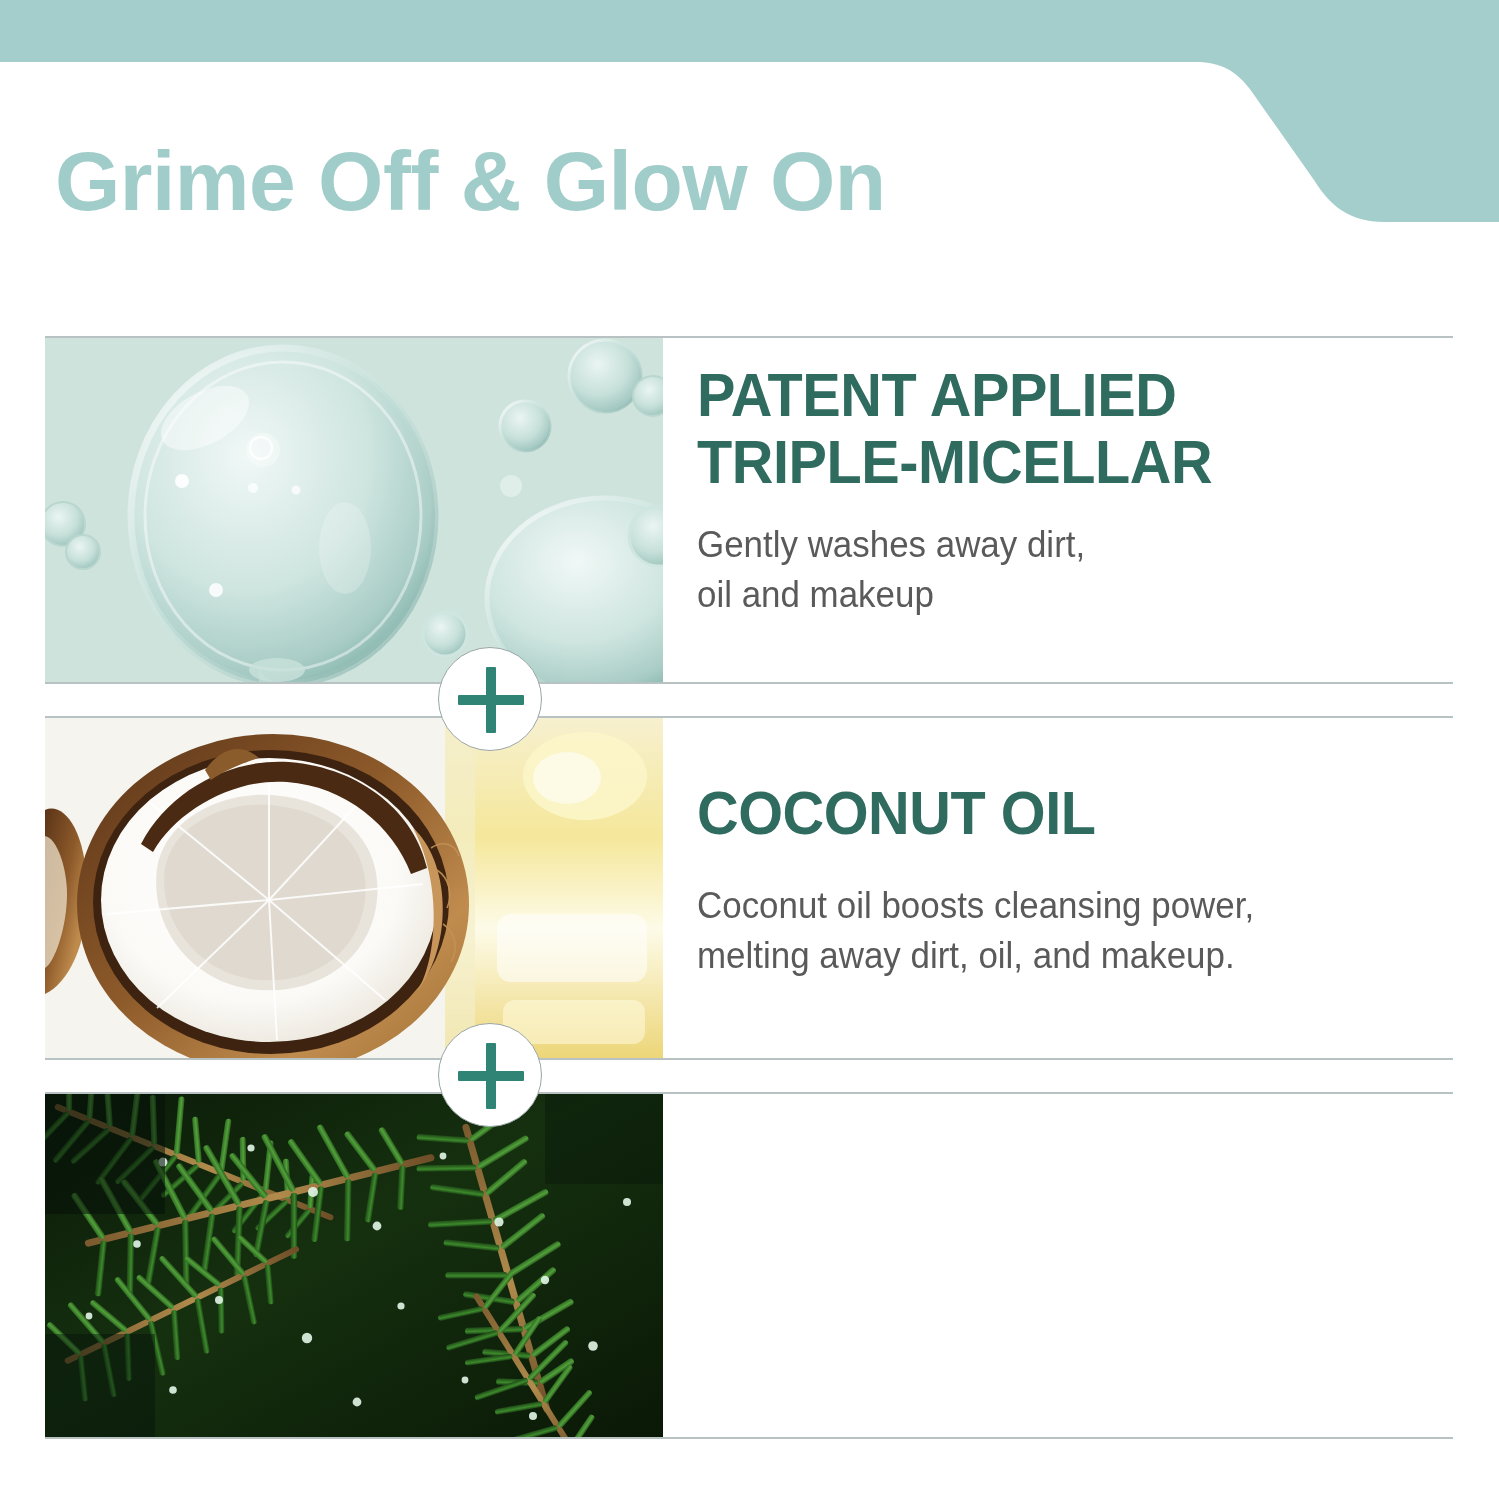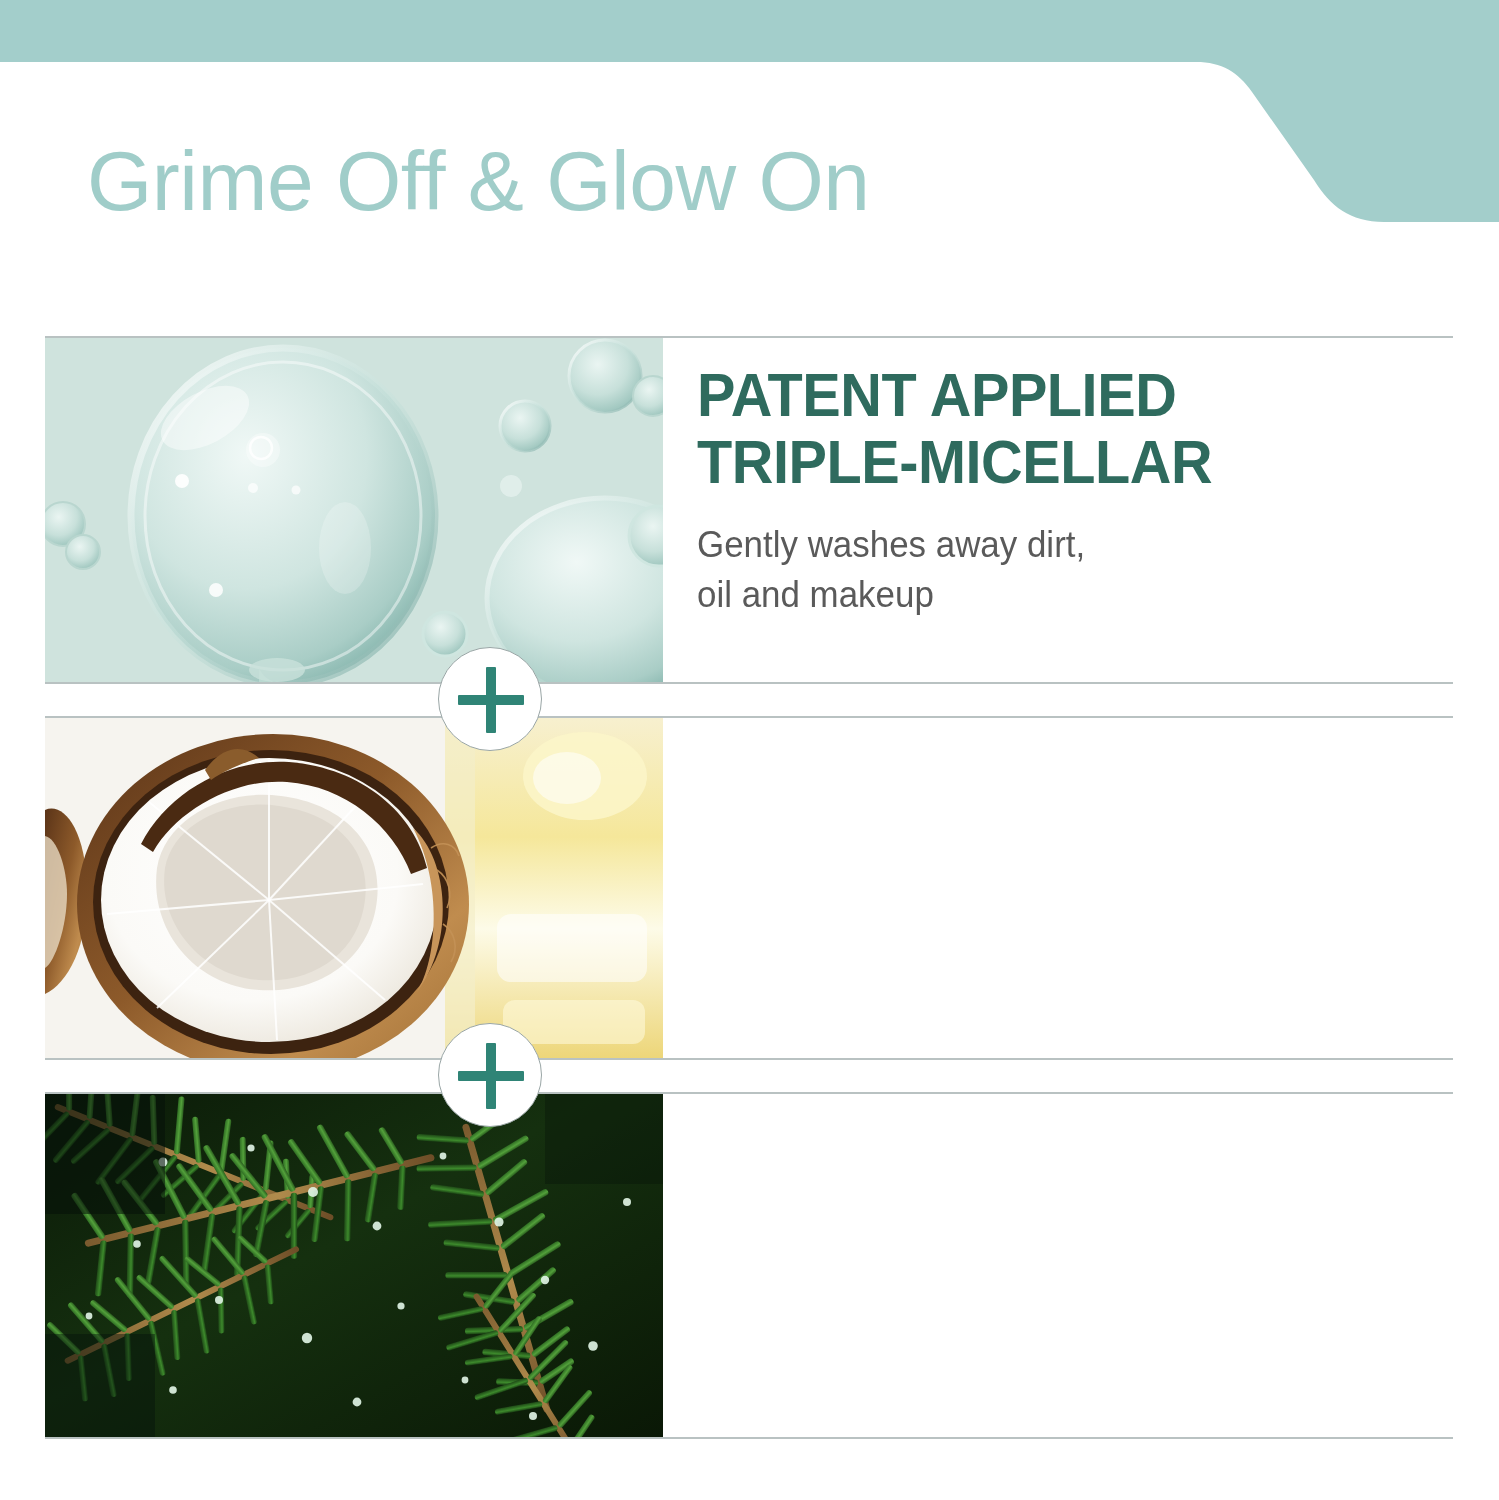--- a/index.html
+++ b/index.html
@@ -28,26 +28,25 @@
     position: absolute;
     left: 0;
     top: 0;
     display: block;
   }
   .page-title {
     position: absolute;
     left: 55px;
     top: 139px;
     font-size: 84px;
-    font-weight: normal;
+    font-weight: bold;
     letter-spacing: -0.5px;
     line-height: 1;
     white-space: nowrap;
     z-index: 4;
-    margin-left: 32px;
   }
 
   
   .rows {
     position: absolute;
     left: 0;
     top: 12px;
     width: 1499px;
     height: 1500px;
   }
@@ -291,20 +290,25 @@
           <path d="M368,110 C404,142 410,224 372,274 C392,242 398,166 368,110 Z" fill="#c8955a"></path>
           <g stroke="#c49257" stroke-width="1.6" fill="none" opacity="0.9">
             <path d="M392,152 C404,160 408,176 402,190"></path>
             <path d="M398,206 C410,214 414,230 406,244"></path>
             <path d="M386,130 C398,122 410,126 414,138"></path>
           </g>
         </g>
       </svg>
     </div>
 
+    <div class="row-text" style="top:62px;">
+      <div class="row-heading" style="color: rgb(47, 107, 94);">COCONUT OIL</div>
+      <div class="row-body" style="margin-top: 34px; color: rgb(90, 90, 90);">Coconut oil boosts cleansing power,
+melting away dirt, oil, and makeup.</div>
+    </div>
   </div>
 
   <div class="divider" style="top: 1046px; background: rgb(185, 194, 194);"></div>
   <div class="divider" style="top: 1080px; background: rgb(185, 194, 194);"></div>
 
   <div class="plus-badge" style="left:438px; top:1011px;">
     <span class="bar-h" style="background: rgb(47, 132, 118);"></span>
     <span class="bar-v" style="background: rgb(47, 132, 118);"></span>
   </div>
 

